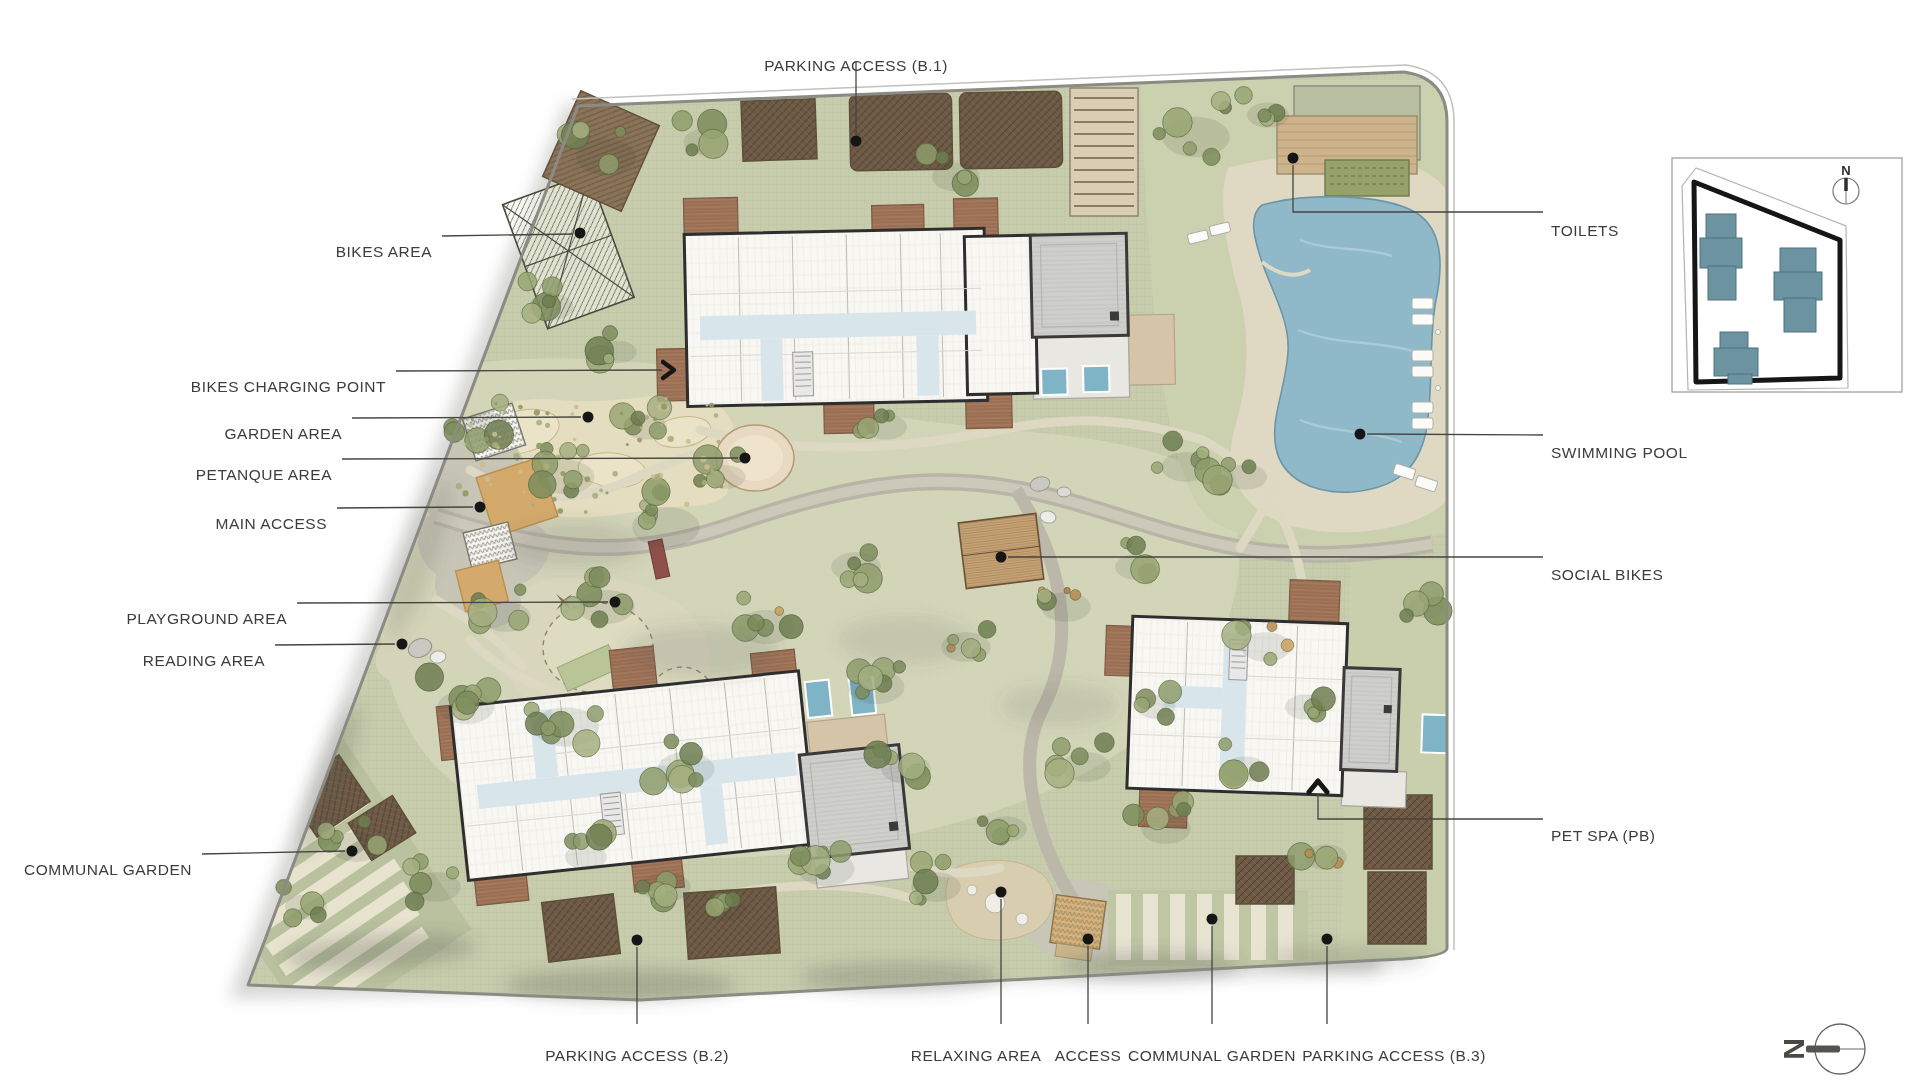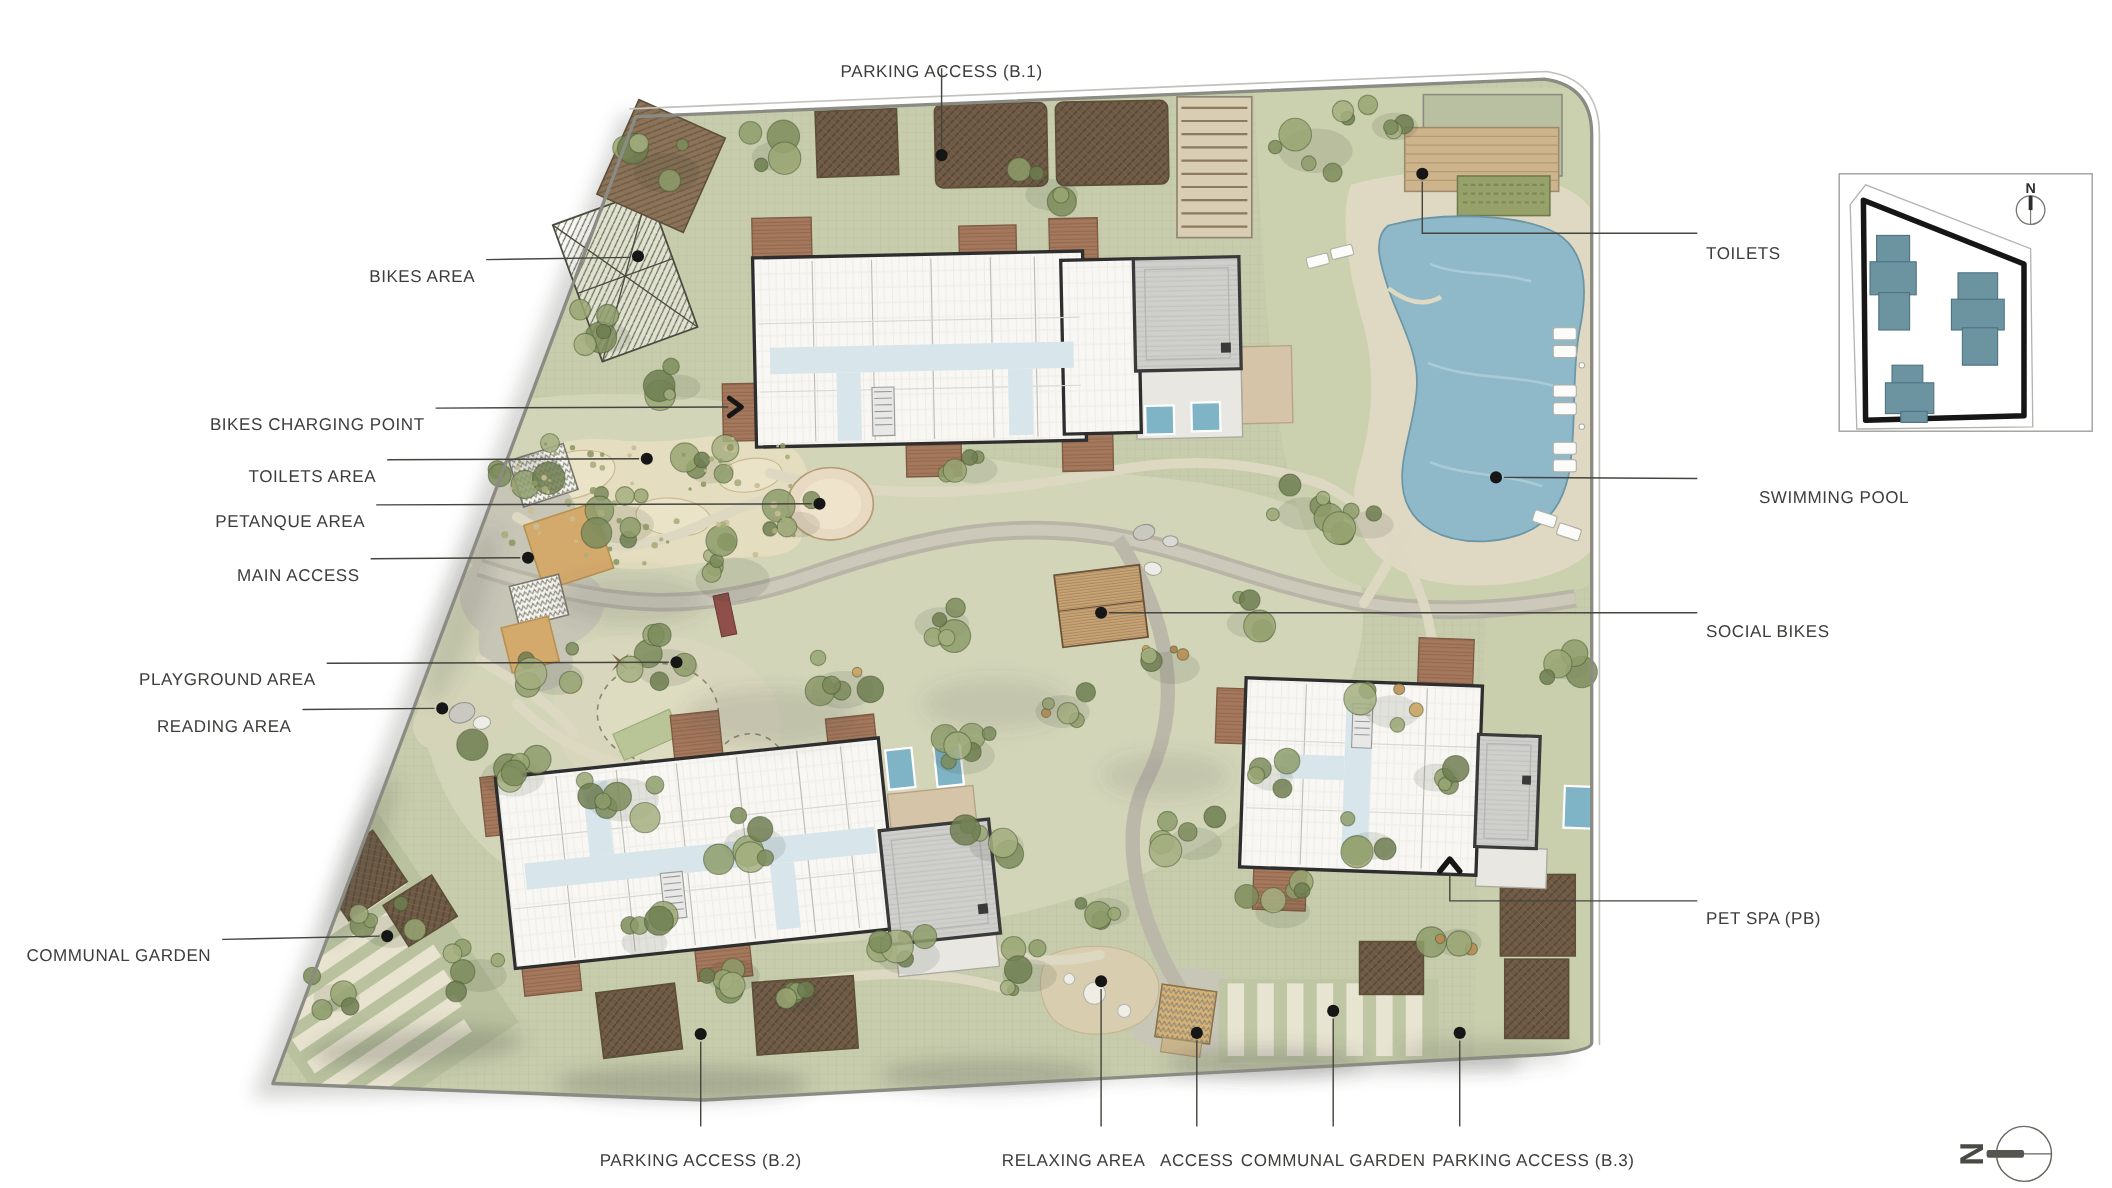--- a/index.html
+++ b/index.html
@@ -751,31 +751,31 @@
         <circle cx="1001" cy="557" r="5.5" fill="#161616"></circle>
         <polyline points="1543,819 1318,819 1318,794" fill="none" stroke="#45453F" stroke-width="1.3"></polyline>
         <path d="M1309,792 L1318,781 L1327,792" fill="none" stroke="#161616" stroke-width="5" stroke-linecap="round" stroke-linejoin="round"></path>
       </g>
 </svg>
 
 <div id="labels">
       <div class="map-label middle" style="left: 856px; top: 50px;">PARKING ACCESS (B.1)</div>
       <div class="map-label end" style="left: 432px; top: 236px;">BIKES AREA</div>
       <div class="map-label end" style="left: 386px; top: 371px;">BIKES CHARGING POINT</div>
-      <div class="map-label end" style="left: 342px; top: 418px;">TOILETS AREA</div>
+      <div class="map-label end" style="left: 342px; top: 418px;">GARDEN AREA</div>
       <div class="map-label end" style="left: 332px; top: 459px;">PETANQUE AREA</div>
       <div class="map-label end" style="left: 327px; top: 508px;">MAIN ACCESS</div>
       <div class="map-label end" style="left: 287px; top: 603px;">PLAYGROUND AREA</div>
       <div class="map-label end" style="left: 265px; top: 645px; text-align: right;">READING AREA</div>
       <div class="map-label end" style="left: 192px; top: 854px;">COMMUNAL GARDEN</div>
       <div class="map-label middle" style="left: 637px; top: 1040px; text-align: right;">PARKING ACCESS (B.2)</div>
       <div class="map-label middle" style="left: 976px; top: 1040px;">RELAXING AREA</div>
       <div class="map-label middle" style="left: 1088px; top: 1040px;">ACCESS</div>
       <div class="map-label middle" style="left: 1212px; top: 1040px;">COMMUNAL GARDEN</div>
       <div class="map-label middle" style="left: 1394px; top: 1040px;">PARKING ACCESS (B.3)</div>
       <div class="map-label start" style="left: 1551px; top: 215px;">TOILETS</div>
-      <div class="map-label start" style="left: 1551px; top: 437px; margin-left: 48px;">SWIMMING POOL</div>
+      <div class="map-label start" style="left: 1551px; top: 437px;">SWIMMING POOL</div>
       <div class="map-label start" style="left: 1551px; top: 559px;">SOCIAL BIKES</div>
       <div class="map-label start" style="left: 1551px; top: 820px;">PET SPA (PB)</div>
     </div>
 
 
 </div>
 
 </body></html>

